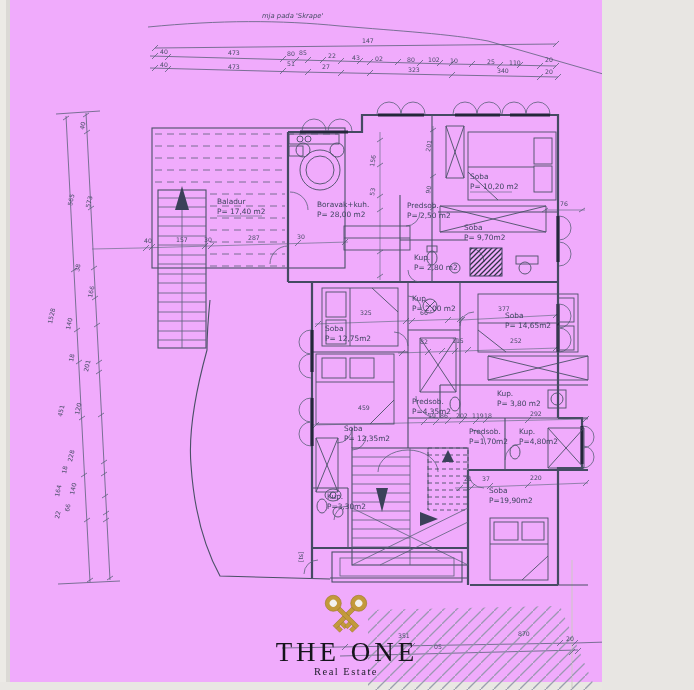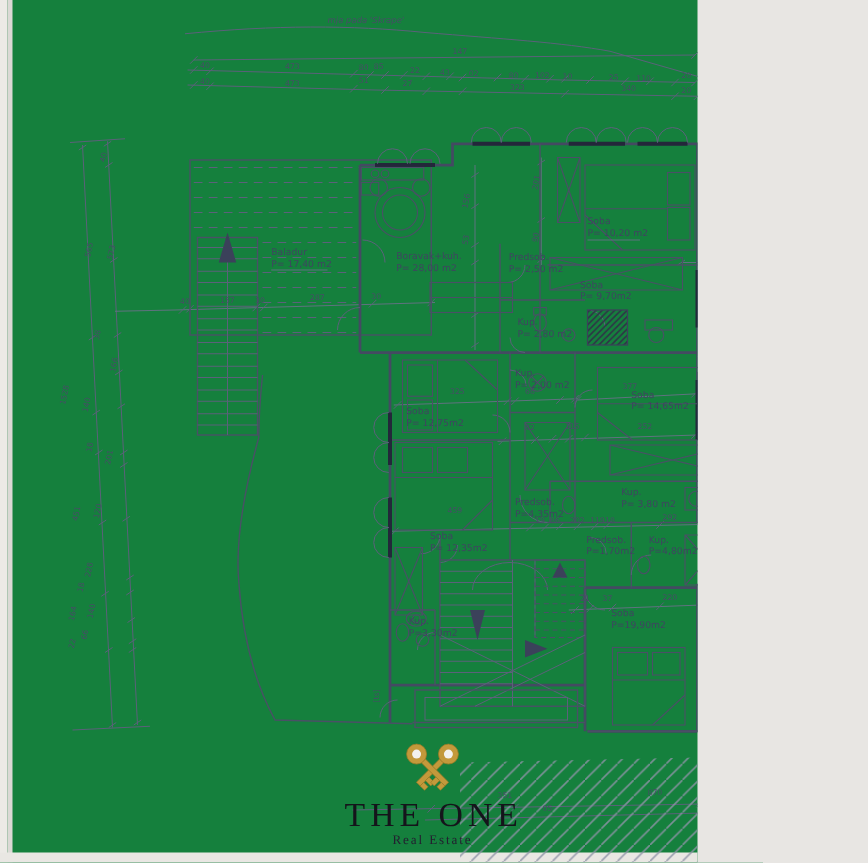--- a/index.html
+++ b/index.html
@@ -1,16 +1,16 @@
 <!DOCTYPE html>
 <html><head>
 <meta charset="utf-8">
 <style>
   html,body{margin:0;padding:0;background:#e8e6e3;}
-  #stage{position:relative;width:558px;height:690px;background:#15803d;overflow:hidden;
+  #stage{position:relative;width:602px;height:690px;background:#f0abfc;overflow:hidden;
          font-family:"DejaVu Sans",sans-serif;}
   svg{position:absolute;left:0;top:0;}
   
   .w2{fill:none;stroke:#444a62;stroke-width:2.2;}
   .w1{fill:none;stroke:#4a5066;stroke-width:1.1;}
   .t{fill:none;stroke:#5b617a;stroke-width:.8;}
   .t2{fill:none;stroke:#6a7089;stroke-width:.7;}
   .win{fill:none;stroke:#23273a;stroke-width:3.2;}
   .furn{fill:none;stroke:#4a5066;stroke-width:.9;}
   .dashrow{fill:none;stroke:#5b617a;stroke-width:.8;stroke-dasharray:7 5;}

